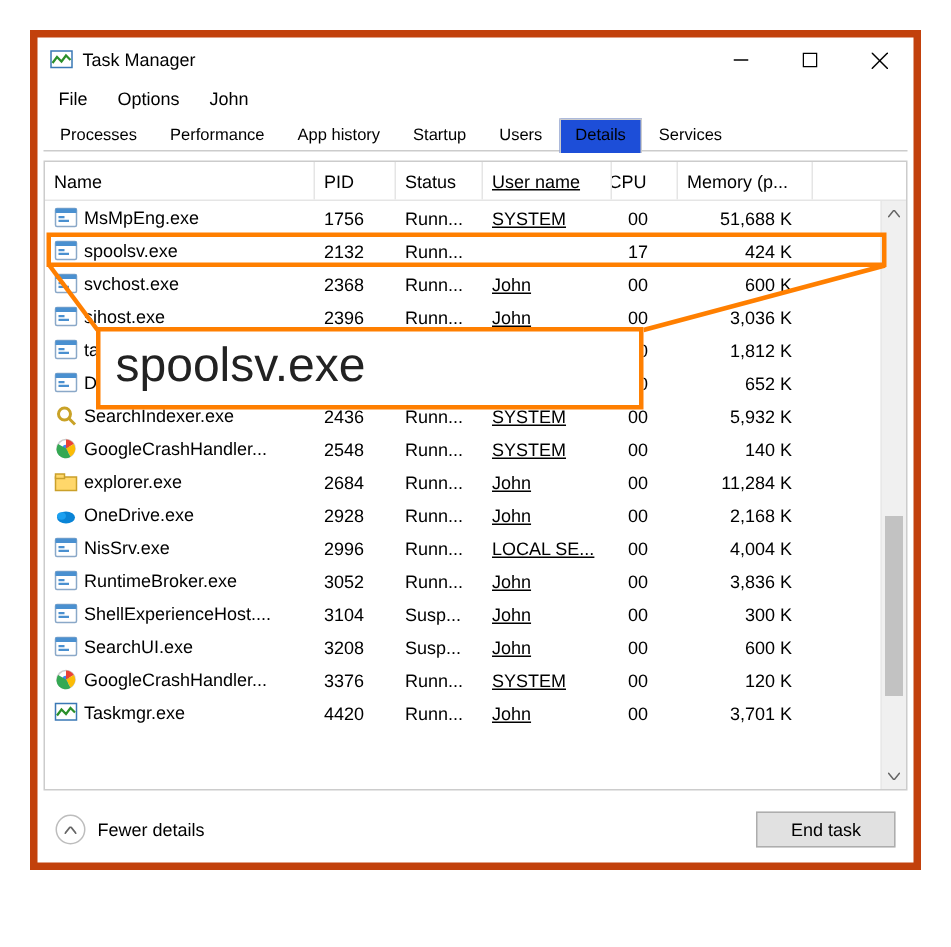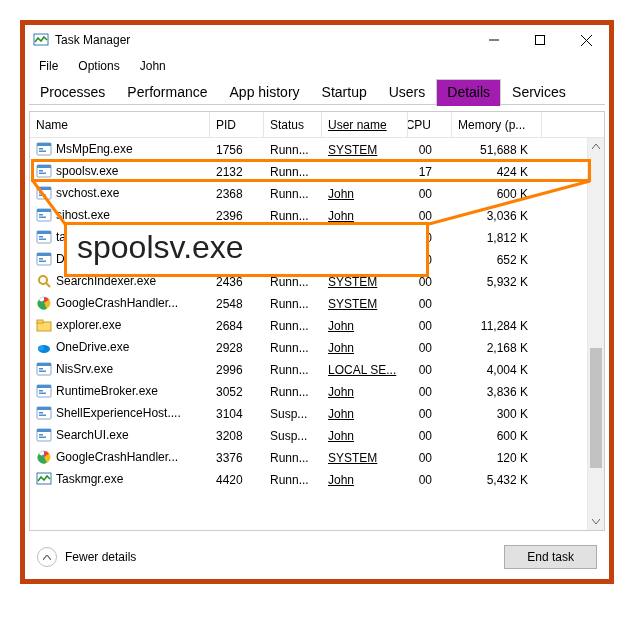--- a/index.html
+++ b/index.html
@@ -58,30 +58,30 @@
     font-size: 12px;
     cursor: default;
   }
   .tabs {
     display: flex;
     padding: 0 4px;
     position: relative;
   }
   .tab {
     padding: 4px 10px 5px 10px;
-    font-size: 14px;
+    font-size: 11px;
     border: 1px solid transparent;
     border-bottom: none;
     cursor: default;
     background: #fff;
     position: relative;
   }
   .tab.active {
     border-color: #ccc;
-    background: #a21caf;
+    background: #1d4ed8;
     z-index: 2;
     margin-bottom: -1px;
     padding-bottom: 6px;
   }
   .tab-line {
     position: absolute;
     left: 4px; right: 4px; bottom: 0;
     height: 1px;
     background: #ccc;
     z-index: 1;
@@ -404,20 +404,21 @@
                   <path d="M13.2 5 A6 6 0 0 1 11 13.5 L8 8 Z" fill="#fbbc05"></path>
                   <path d="M11 13.5 A6 6 0 0 1 2.8 5 L8 8 Z" fill="#34a853"></path>
                 </svg>
               </span>
               <span>GoogleCrashHandler...</span>
             </div>
             <div class="col c-pid">2548</div>
             <div class="col c-status">Runn...</div>
             <div class="col c-user">SYSTEM</div>
             <div class="col c-cpu">00</div>
+            <div class="col c-mem">140 K</div>
           </div>
           <div class="row">
             <div class="col c-name">
               <span class="row-icon">
                 <svg width="16" height="16">
                   <rect x="1" y="5" width="14" height="9" fill="#ffd76a" stroke="#caa02a"></rect>
                   <rect x="1" y="3" width="6" height="3" fill="#ffd76a" stroke="#caa02a"></rect>
                 </svg>
               </span>
               <span>explorer.exe</span>
@@ -542,21 +543,21 @@
                   <rect x="1" y="2" width="14" height="11" fill="#fff" stroke="#3a78b5"></rect>
                   <polyline points="2,10 5,6 8,9 11,5 14,8" fill="none" stroke="#2a8f2a" stroke-width="1.5"></polyline>
                 </svg>
               </span>
               <span>Taskmgr.exe</span>
             </div>
             <div class="col c-pid">4420</div>
             <div class="col c-status">Runn...</div>
             <div class="col c-user">John</div>
             <div class="col c-cpu">00</div>
-            <div class="col c-mem">5,432 K</div>
+            <div class="col c-mem">3,701 K</div>
           </div>
         </div>
 
       <div class="highlight-row-box" style="left:1px; top:47px; width:560px; height:23px;"></div>
 
       <svg style="position:absolute; left:0; top:0; width:100%; height:100%; pointer-events:none; z-index:8">
         <line class="callout-line" x1="3" y1="69" x2="35" y2="112"></line>
         <line class="callout-line" x1="560" y1="69" x2="399" y2="112"></line>
       </svg>
 

